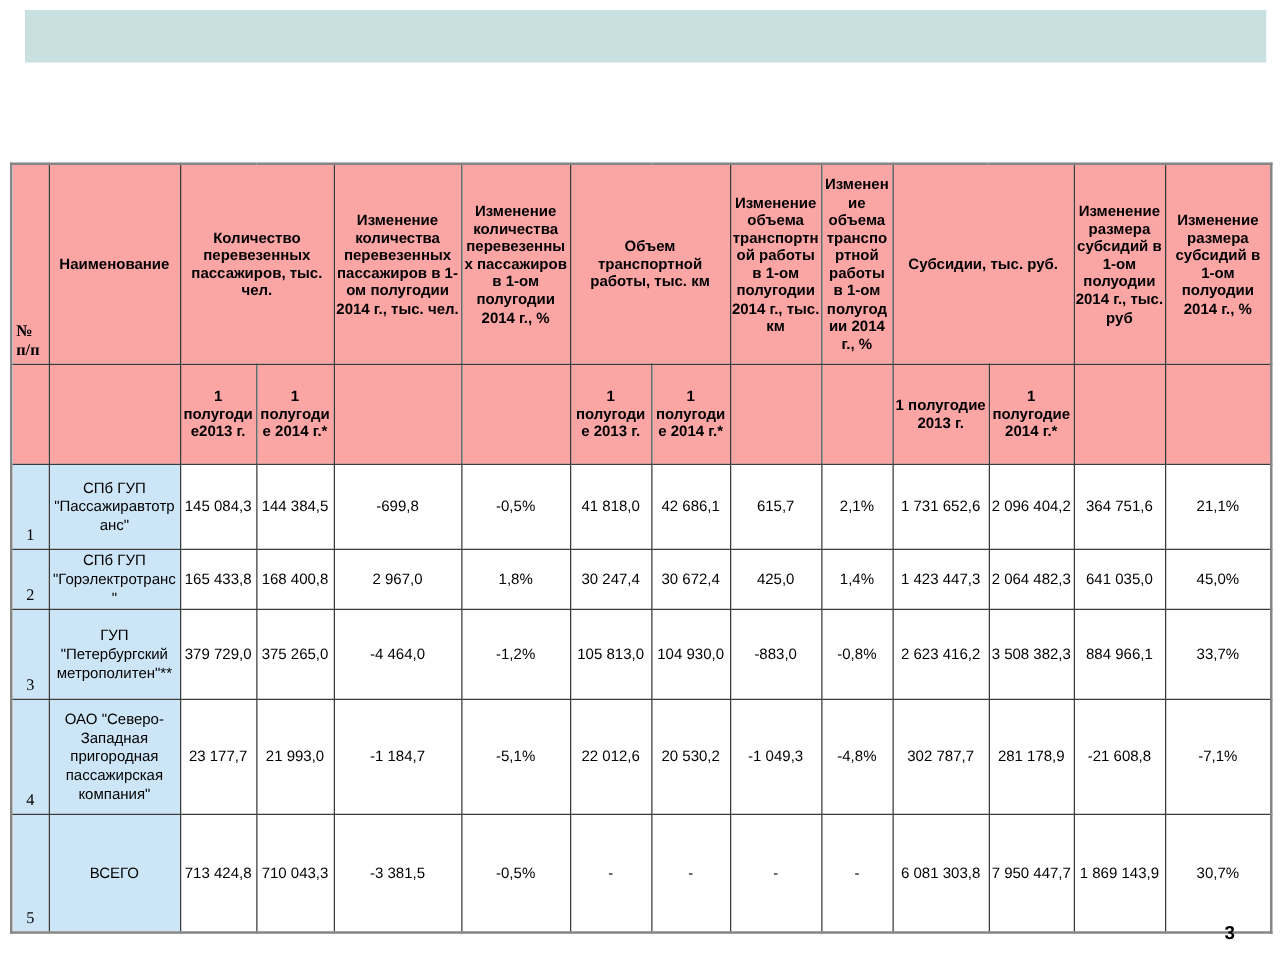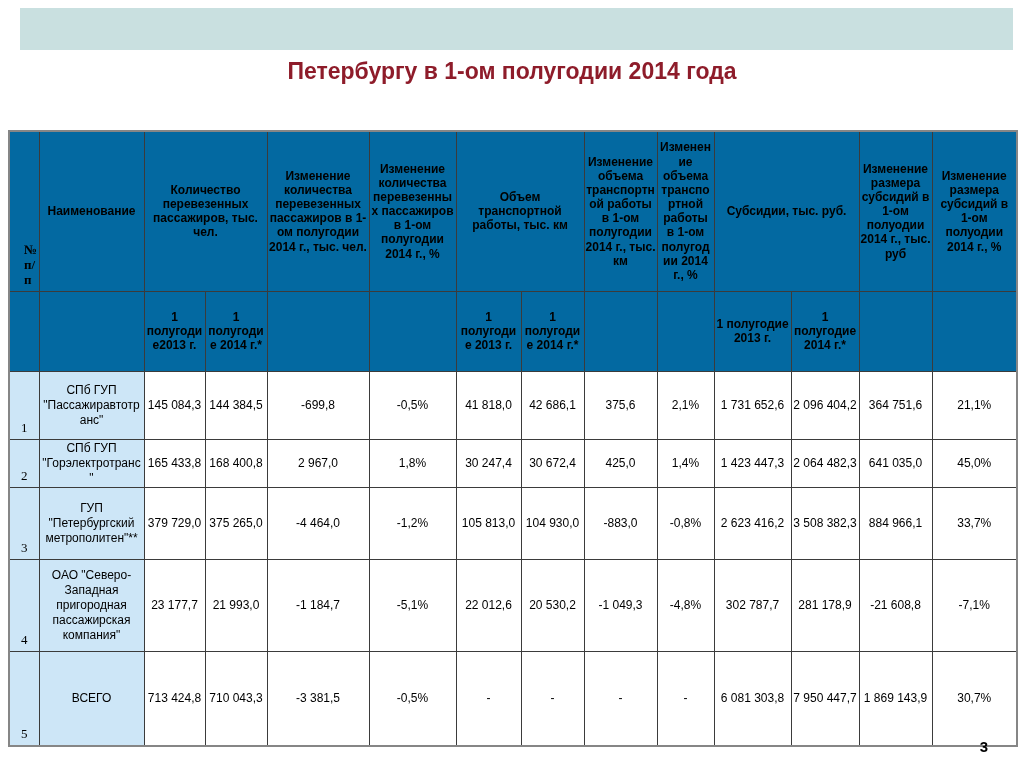--- a/index.html
+++ b/index.html
@@ -28,29 +28,29 @@
     border-collapse:collapse; table-layout:fixed;
     border:2px solid #868686;
   }
   th, td {
     border:1px solid #3b3b3b;
     overflow:hidden;
     word-wrap:break-word;
     overflow-wrap:break-word;
   }
   th {
-    background:#0369a1;
+    background:#fca5a5;
     font-weight:bold; font-size:12px; line-height:1.18;
     text-align:center; vertical-align:middle;
     padding:2px 1px;
   }
   th.h-num {
     vertical-align:bottom; text-align:left;
     font-family:"Liberation Serif", serif; font-size:13px;
-    padding:2px 1px 3px 14px;
+    padding:2px 1px 3px 3px;
   }
   tr.hr1 { height:160px; }
   tr.hr2 { height:80px; }
   tr.r1 { height:68px; }
   tr.r2 { height:48px; }
   tr.r3 { height:72px; }
   tr.r4 { height:92px; }
   tr.r5 { height:95px; }
   td {
     background:#ffffff;
@@ -73,21 +73,20 @@
     position:absolute; top:738px; right:36px;
     font-size:15px; font-weight:bold; color:#000;
   }
 </style>
 </head>
 <body>
 
 <div class="top-band"></div>
 
 <h1 class="slide-title">
-  <span>Петербургу в 1-ом полугодии 2014 года</span>
 </h1>
 
 <table class="main">
   <colgroup>
     <col style="width:30px">
       <col style="width:105px">
       <col style="width:61px">
       <col style="width:62px">
     <col style="width:102px">
       <col style="width:87px">
@@ -134,21 +133,21 @@
   <tbody>
     <tr class="r1">
       <td class="num">1</td>
       <td class="name">СПб ГУП "Пассажиравтотранс"</td>
       <td>145 084,3</td>
       <td>144 384,5</td>
       <td>-699,8</td>
       <td>-0,5%</td>
       <td>41 818,0</td>
       <td>42 686,1</td>
-      <td>375,6</td>
+      <td>615,7</td>
       <td>2,1%</td>
       <td>1 731 652,6</td>
       <td>2 096 404,2</td>
       <td>364 751,6</td>
       <td>21,1%</td>
     </tr>
     <tr class="r2">
       <td class="num">2</td>
       <td class="name">СПб ГУП "Горэлектротранс"</td>
       <td>165 433,8</td>

